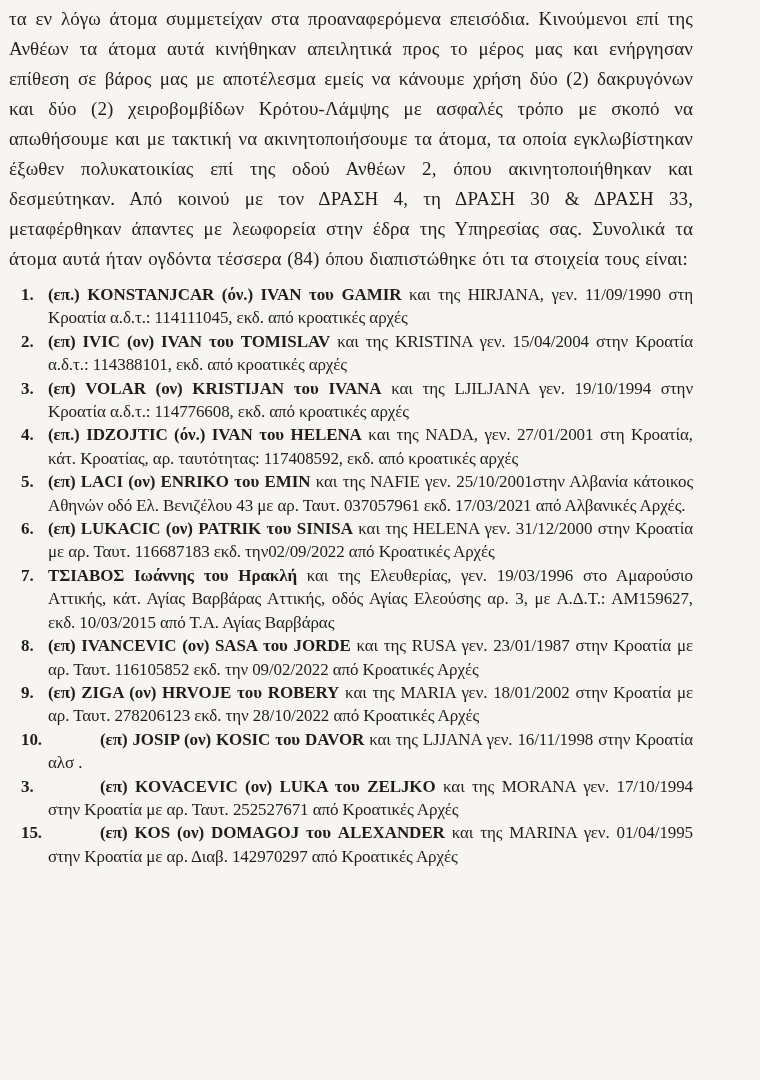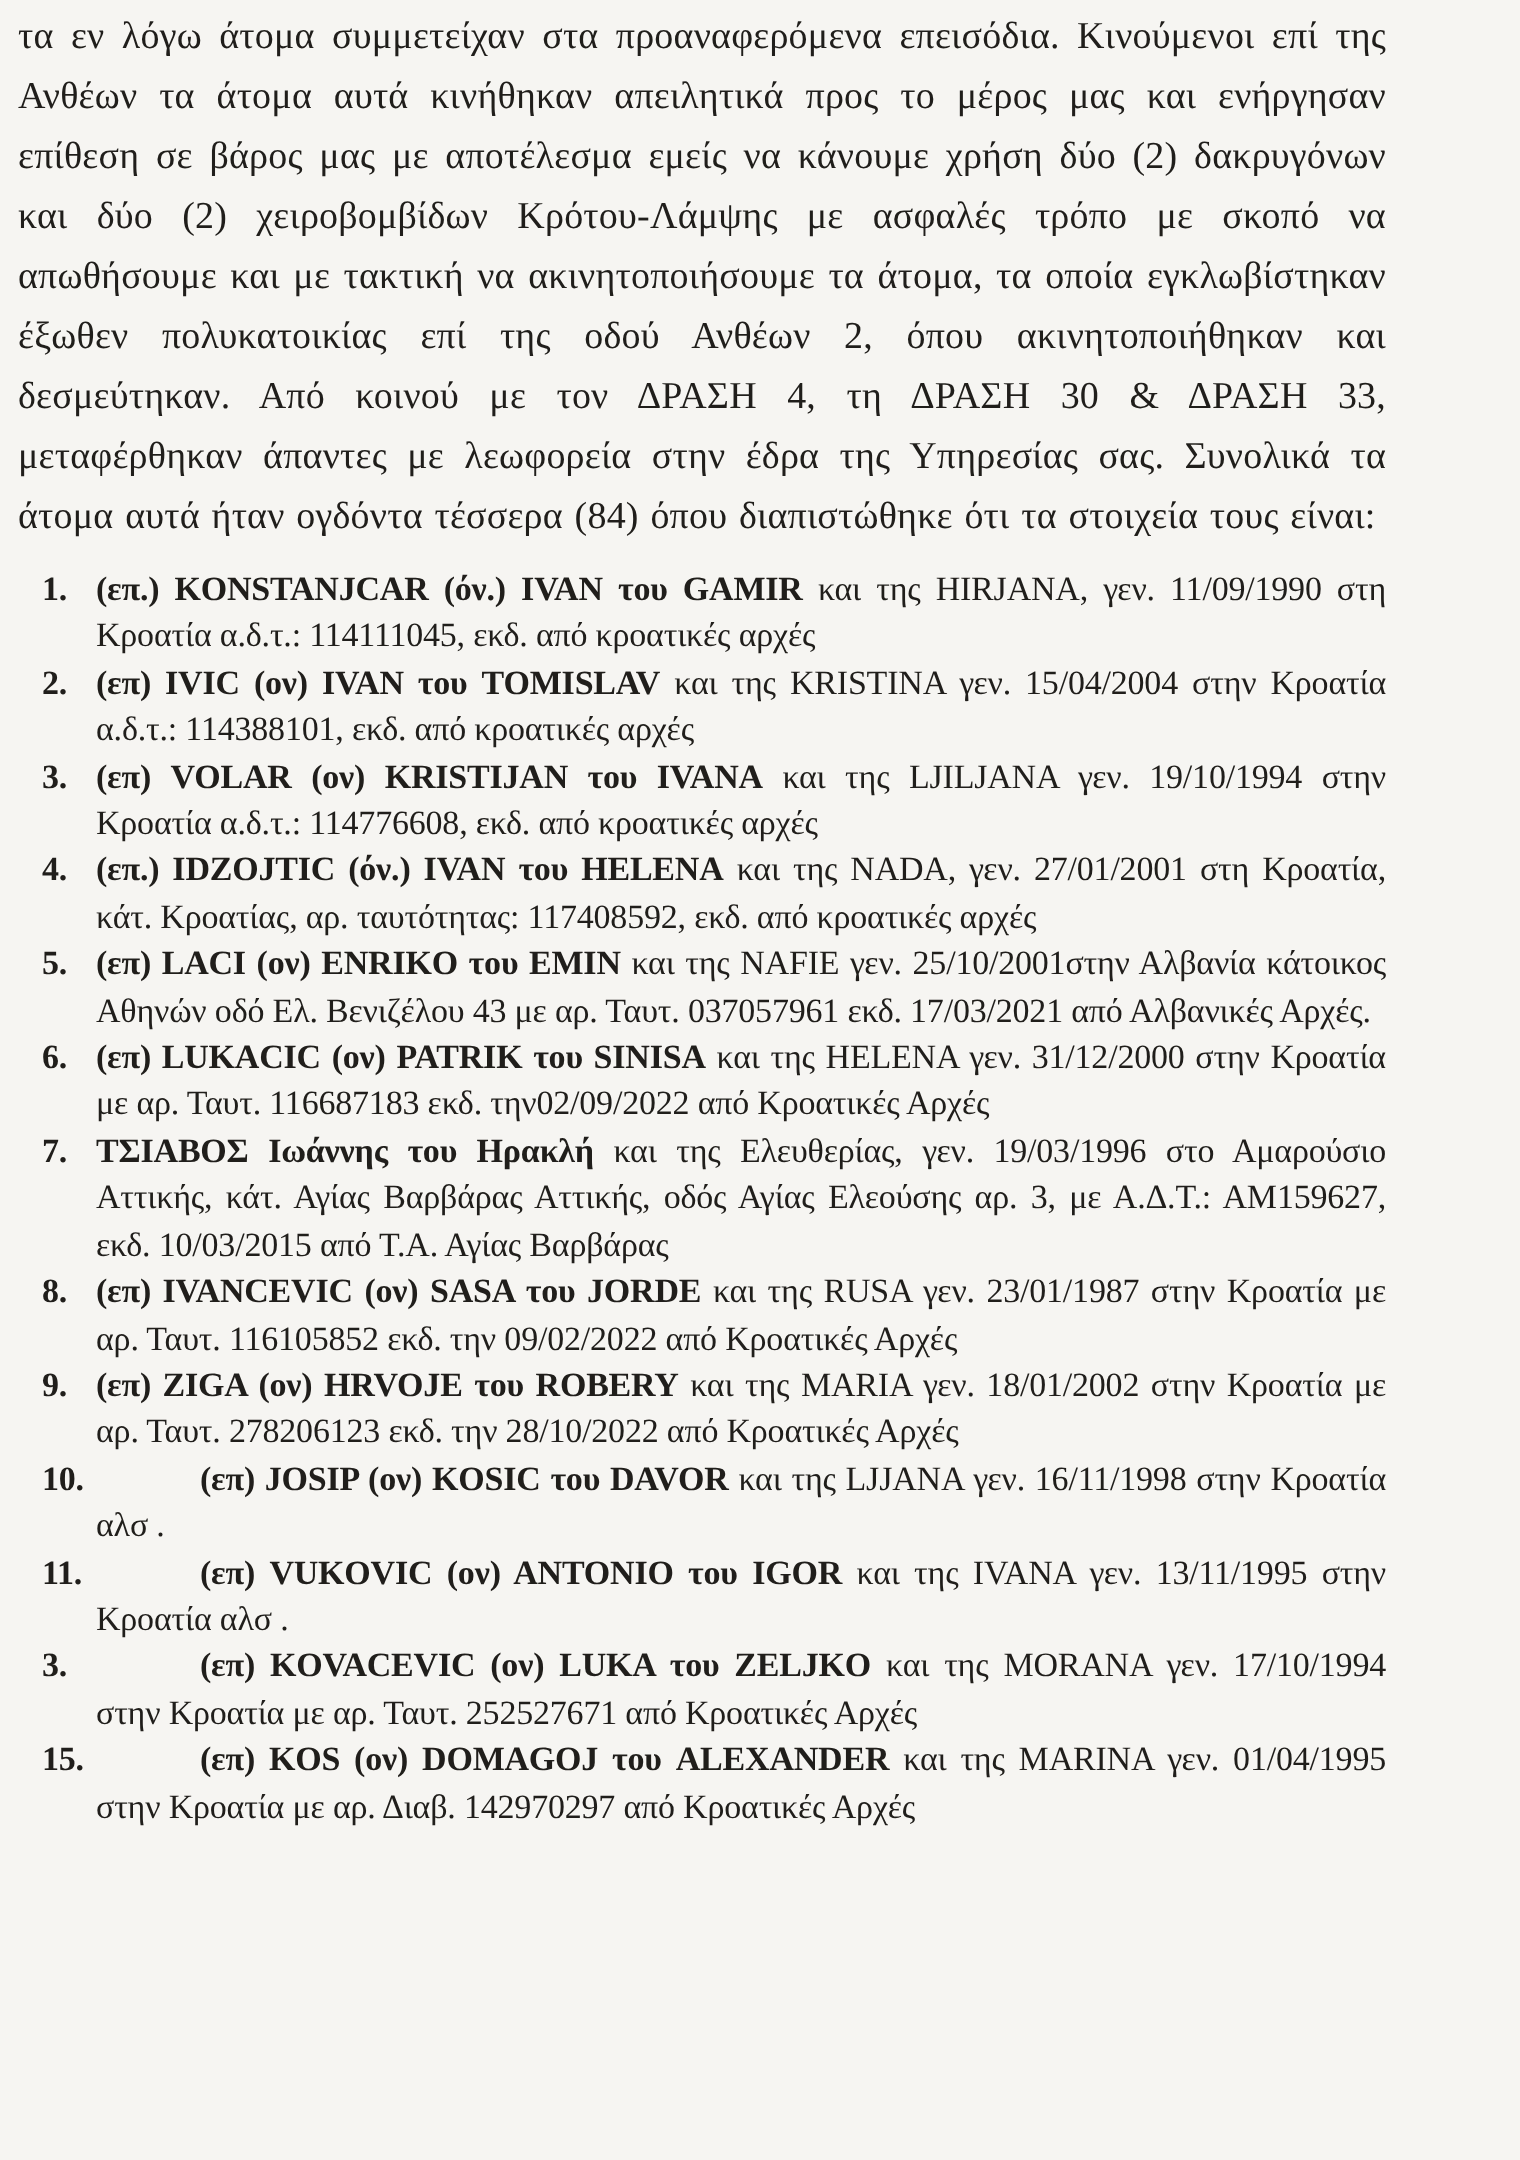--- a/index.html
+++ b/index.html
@@ -95,23 +95,20 @@
   </li>
 
   <li class="person-item">
     <span class="num">9.</span><span class="bold">(επ) ZIGA (ον) HRVOJE του ROBERY</span> <span class="rest">και της MARIA γεν. 18/01/2002 στην Κροατία με αρ. Ταυτ. 278206123 εκδ. την 28/10/2022 από Κροατικές Αρχές</span>
   </li>
 
   <li class="person-item wide">
     <span class="num">10.</span><span class="bold">(επ) JOSIP (ον) KOSIC του DAVOR</span> <span class="rest">και της LJJANA γεν. 16/11/1998 στην Κροατία αλσ .</span>
   </li>
 
-  <li class="person-item wide">
-    <span class="num">11.</span><span class="bold">(επ) VUKOVIC (ον) ANTONIO του IGOR</span> <span class="rest">και της IVANA γεν. 13/11/1995 στην Κροατία αλσ .</span>
-  </li>
 
 
   <li class="person-item wide">
     <span class="num">3.</span><span class="bold">(επ) KOVACEVIC (ον) LUKA του ZELJKO</span> <span class="rest">και της MORANA γεν. 17/10/1994 στην Κροατία με αρ. Ταυτ. 252527671 από Κροατικές Αρχές</span>
   </li>
 
 
   <li class="person-item wide">
     <span class="num">15.</span><span class="bold">(επ) KOS (ον) DOMAGOJ του ALEXANDER</span> <span class="rest">και της MARINA γεν. 01/04/1995 στην Κροατία με αρ. Διαβ. 142970297 από Κροατικές Αρχές</span>
   </li>

